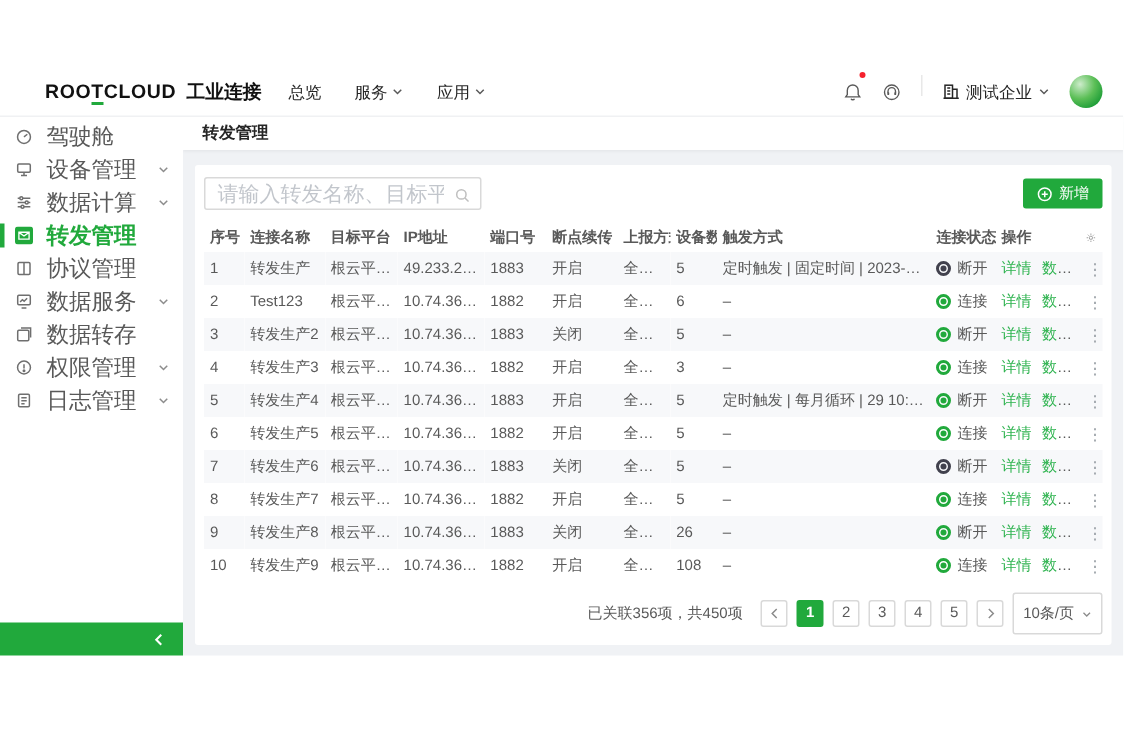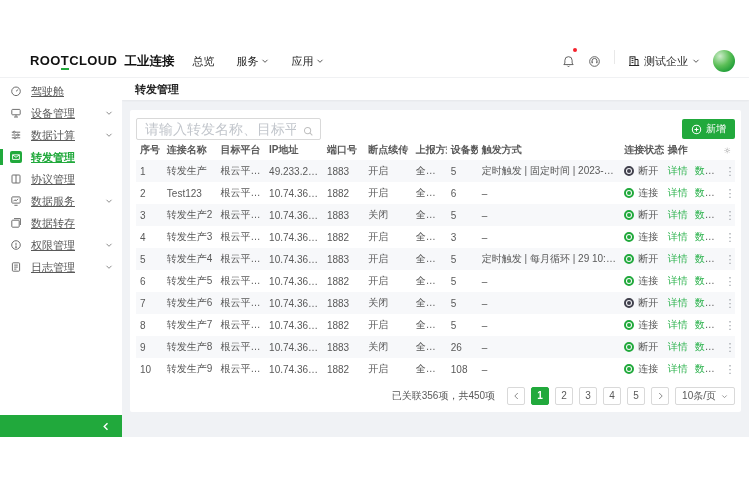--- a/index.html
+++ b/index.html
@@ -22,21 +22,21 @@
   .enterprise{display:flex;align-items:center;gap:4px;font-size:11px;cursor:pointer;}
   .avatar{width:22px;height:22px;border-radius:50%;cursor:pointer;
     background:radial-gradient(circle at 32% 28%,#cdeccb,#5cbf57 45%,#1f9e38 78%,#15832c);}
 
   
   .body{position:absolute;top:78px;left:0;width:749px;height:359px;display:flex;}
 
   
   .sidebar{width:122px;min-width:122px;background:#fff;position:relative;}
   .menu{padding-top:2px;}
-  .menu-item{height:22px;display:flex;align-items:center;padding:0 9px 0 10px;font-size:11px;color:#595959;cursor:pointer;position:relative;text-decoration:underline;}
+  .menu-item{height:22px;display:flex;align-items:center;padding:0 9px 0 10px;font-size:15px;color:#595959;cursor:pointer;position:relative;}
   .menu-item .mi-ico{display:flex;width:12px;justify-content:center;}
   .menu-item .label{margin-left:9px;}
   .menu-item .chev{margin-left:auto;display:flex;}
   .menu-item.active{color:var(--primary-green);font-weight:700;}
   .menu-item.active::before{content:"";position:absolute;left:0;top:3px;bottom:3px;width:3px;background:var(--primary-green);}
   .collapse-bar{position:absolute;left:0;bottom:0;width:122px;height:22px;background:var(--primary-green);
     display:flex;align-items:center;justify-content:flex-end;padding-right:12px;box-sizing:border-box;cursor:pointer;}
 
   
   .content{flex:1;background:#f0f2f5;overflow:hidden;}
@@ -46,41 +46,41 @@
   .search-row{display:flex;align-items:center;}
   .search-box{position:relative;width:185px;}
   .search-input{width:100%;height:22px;box-sizing:border-box;border:1px solid #d9d9d9;border-radius:2px;
     padding:0 24px 0 8px;font-size:14px;color:#595959;outline:none;font-family:inherit;}
   .search-input::placeholder{color:#c2c6cc;}
   .search-ico{position:absolute;right:7px;top:5px;}
   .add-btn{margin-left:auto;height:20px;background:var(--primary-green);color:#fff;border:none;border-radius:2px;
     font-size:10px;display:flex;align-items:center;gap:4px;padding:0 9px;cursor:pointer;font-family:inherit;}
 
   
-  table{width:100%;border-collapse:collapse;table-layout:fixed;font-size:10px;margin-top:0;}
+  table{width:100%;border-collapse:collapse;table-layout:fixed;font-size:10px;margin-top:8px;}
   thead th{height:20px;text-align:left;font-weight:700;color:#595959;padding:0 4px;white-space:nowrap;overflow:hidden;}
   thead th .th-wrap{display:flex;align-items:center;gap:3px;}
   tbody td{height:22px;padding:0 4px;color:#595959;white-space:nowrap;overflow:hidden;text-overflow:ellipsis;}
   tbody tr:nth-child(odd){background:#f7f8fa;}
   .st-ico{display:inline-block;width:10px;height:10px;box-sizing:border-box;border-radius:50%;margin-right:4px;
     vertical-align:-1.5px;position:relative;border:2px solid var(--primary-green);}
   .st-ico::after{content:"";position:absolute;left:1px;top:1px;right:1px;bottom:1px;border-radius:50%;background:var(--primary-green);}
   .st-ico.dark{border-color:var(--status-dark);}
   .st-ico.dark::after{background:var(--status-dark);}
   .op-link{color:var(--link-green);margin-right:7px;cursor:pointer;text-decoration:none;}
   .dots{color:#9aa0a6;font-size:11px;cursor:pointer;}
   .th-gear{display:flex;justify-content:flex-end;cursor:pointer;}
 
   
   .pager{display:flex;align-items:center;justify-content:flex-end;gap:6px;margin-top:7px;font-size:10px;color:#595959;}
   .pg-summary{margin-right:6px;color:#595959;}
   .pg-btn{min-width:18px;height:18px;line-height:16px;text-align:center;border:1px solid #d9d9d9;border-radius:2px;
     background:#fff;box-sizing:border-box;cursor:pointer;color:#595959;display:flex;align-items:center;justify-content:center;padding:0 4px;}
   .pg-btn.active{background:var(--primary-green);border-color:var(--primary-green);color:#fff;font-weight:700;}
-  .pg-size{height:18px;border:1px solid #d9d9d9;border-radius:2px;display:flex;align-items:center;gap:5px;
+  .pg-size{height:28px;border:1px solid #d9d9d9;border-radius:2px;display:flex;align-items:center;gap:5px;
     padding:0 6px;box-sizing:border-box;cursor:pointer;background:#fff;}
 </style>
 </head>
 <body>
 
 <div class="screen">
 
   <header class="topbar">
     <div class="logo">
       <span class="wordmark"><span>ROO</span><span class="t-underline">T</span><span>CLOUD</span></span>

